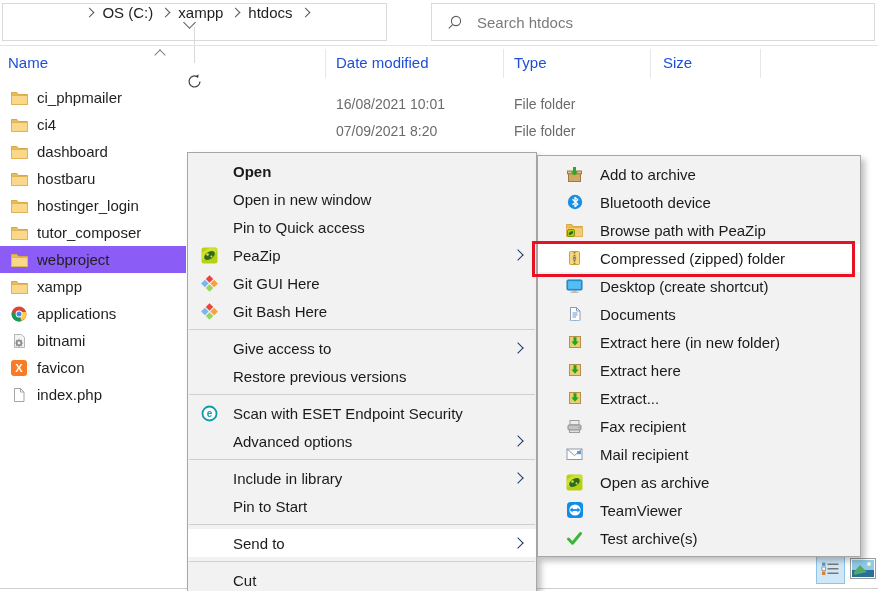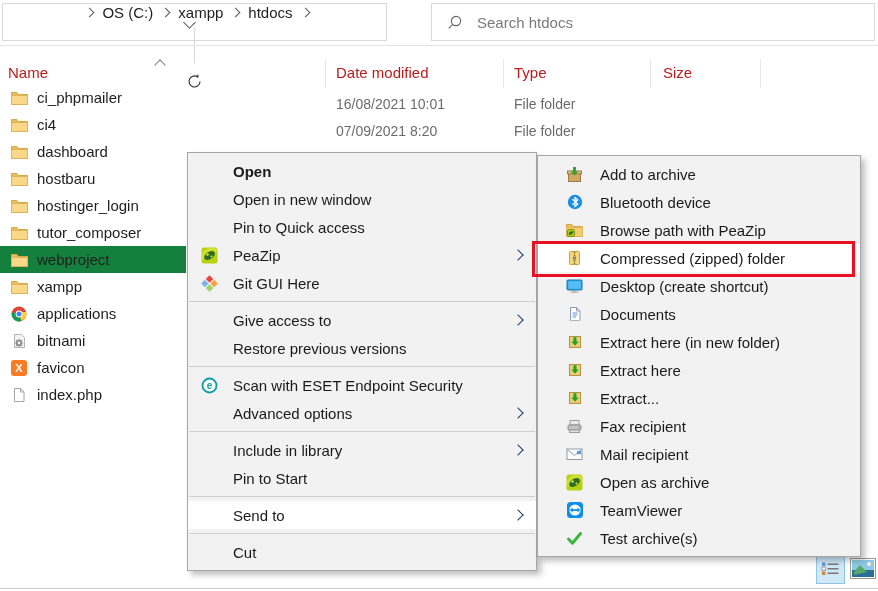--- a/index.html
+++ b/index.html
@@ -15,29 +15,29 @@
   .crumb{padding:0 5px;white-space:nowrap;}
   .bc-chev{width:6px;height:6px;border-right:1.4px solid #555;border-bottom:1.4px solid #555;transform:rotate(-45deg);margin:0 4px;flex:none;}
   .chev-down{width:8px;height:8px;border-right:1.4px solid #555;border-bottom:1.4px solid #555;transform:rotate(45deg);margin:-3px 16px 0 6px;flex:none;}
   .vline{width:1px;height:36px;background:#d9d9d9;flex:none;}
   #refresh-button{width:40px;height:36px;display:flex;align-items:center;justify-content:center;flex:none;}
   #search-box{left:431px;top:3px;width:444px;height:38px;padding-left:14px;gap:12px;}
   #search-input{border:none;outline:none;flex:1;font:15px "Liberation Sans","DejaVu Sans",sans-serif;color:#c2410c;background:transparent;}
   #search-input::placeholder{color:#7a7a7a;opacity:1;}
   #toolbar-divider{left:0;top:45px;width:878px;height:1px;background:#e4e4e4;}
   
-  #header-row{left:0;top:56px;width:828px;height:34px;font-size:15px;color:#b91c1c;}
+  #header-row{left:0;top:46px;width:828px;height:34px;font-size:15px;color:#1d4ed8;}
   .col{position:absolute;top:8px;white-space:nowrap;}
   .col-name{left:8px;} .col-date{left:336px;} .col-type{left:514px;} .col-size{left:663px;}
   .col-div{position:absolute;top:3px;height:29px;width:1px;background:#e7e7e7;}
   #sort-chevron{position:absolute;left:156px;top:5px;width:7px;height:7px;border-left:1.3px solid #808080;border-top:1.3px solid #808080;transform:rotate(45deg);}
   
   #file-list{left:0;top:84px;width:330px;}
   .file-row{height:27px;display:flex;align-items:center;padding-left:10px;width:186px;box-sizing:border-box;font-size:15px;}
-  .file-row.selected{background:#15803d;}
+  .file-row.selected{background:#8b5cf6;}
   .icon{display:flex;align-items:center;justify-content:center;flex:none;}
   .file-row .icon{width:18px;height:16px;margin-right:9px;}
   .icon svg{display:block;}
   #details-overlay{left:0;top:91px;width:878px;height:60px;font-size:14px;color:#6b6b6b;}
   .detail-row{position:absolute;height:27px;width:878px;}
   .dcell{position:absolute;top:5px;white-space:nowrap;}
   .dcell.date{left:336px;} .dcell.type{left:514px;}
   
   .menu{position:absolute;background:#f2f2f2;border:1px solid #a6a6a6;box-shadow:4px 4px 6px rgba(0,0,0,.25);padding:4px 0;box-sizing:border-box;font-size:15px;color:#1a1a1a;}
   #context-menu{left:187px;top:152px;width:350px;z-index:10;}
@@ -261,20 +261,33 @@
           <g transform="rotate(45 8.5 8.5)">
             <rect x="2.6" y="2.6" width="5.3" height="5.3" fill="#e8453c"></rect>
             <rect x="9.1" y="2.6" width="5.3" height="5.3" fill="#f6a23b"></rect>
             <rect x="2.6" y="9.1" width="5.3" height="5.3" fill="#7fb4e8"></rect>
             <rect x="9.1" y="9.1" width="5.3" height="5.3" fill="#9ad360"></rect>
           </g>
         </svg>
       </span>
       <span class="mlabel">Git GUI Here</span>
     </div>
+    <div class="menu-item">
+      <span class="icon">
+        <svg width="17" height="17" viewBox="0 0 17 17">
+          <g transform="rotate(45 8.5 8.5)">
+            <rect x="2.6" y="2.6" width="5.3" height="5.3" fill="#e8453c"></rect>
+            <rect x="9.1" y="2.6" width="5.3" height="5.3" fill="#f6a23b"></rect>
+            <rect x="2.6" y="9.1" width="5.3" height="5.3" fill="#7fb4e8"></rect>
+            <rect x="9.1" y="9.1" width="5.3" height="5.3" fill="#9ad360"></rect>
+          </g>
+        </svg>
+      </span>
+      <span class="mlabel">Git Bash Here</span>
+    </div>
     <div class="menu-sep"></div>
     <div class="menu-item">
       <span class="icon"></span>
       <span class="mlabel">Give access to</span>
       <span class="arrow"></span>
     </div>
     <div class="menu-item">
       <span class="icon"></span>
       <span class="mlabel">Restore previous versions</span>
     </div>

